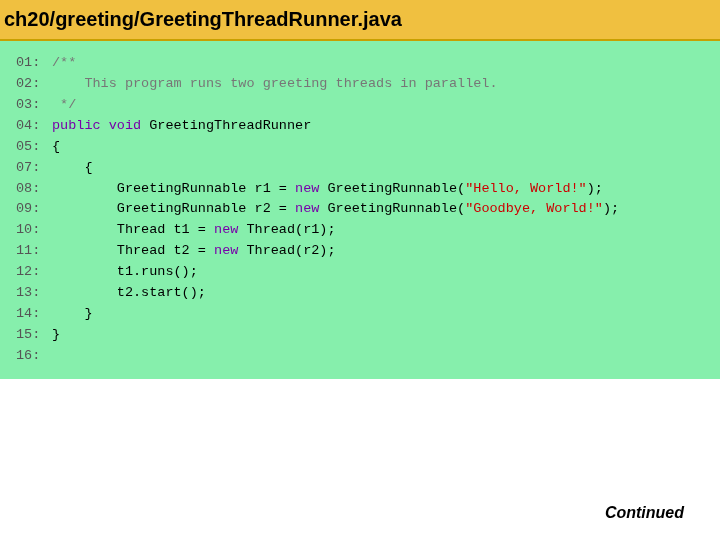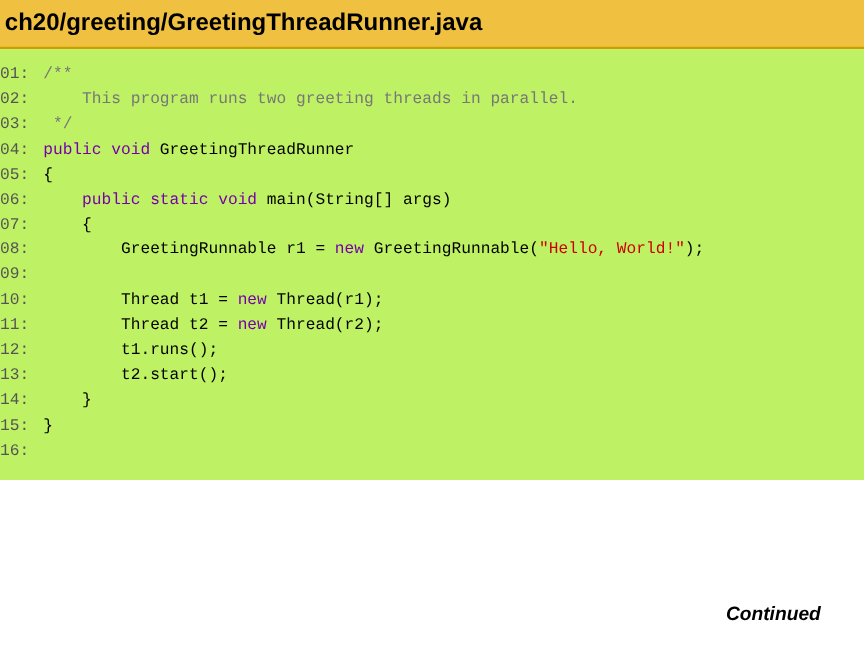--- a/index.html
+++ b/index.html
@@ -23,22 +23,22 @@
     }
 
     .title-bar h1 {
       font-size: 20px;
       font-weight: bold;
       font-family: Arial, sans-serif;
       color: #000000;
     }
 
     .code-area {
-      padding: 12px 0;
-      background: #bef264;
+      padding: 12px 16px;
+      background: #86efac;
     }
 
     .code-line {
       display: flex;
       align-items: baseline;
       line-height: 1.55;
       font-size: 13.5px;
     }
 
     .line-num {
@@ -93,33 +93,30 @@
     </div>
     <div class="code-line">
       <span class="line-num">04:</span>
       <span class="code-content"><span class="kw">public void </span><span class="plain">GreetingThreadRunner</span></span>
     </div>
     <div class="code-line">
       <span class="line-num">05:</span>
       <span class="code-content"><span class="plain">{</span></span>
     </div>
     <div class="code-line">
-      <span class="line-num">06:</span>
-      <span class="code-content"><span class="kw">    public static void </span><span class="plain">main(String[] args)</span></span>
-    </div>
-    <div class="code-line">
       <span class="line-num">07:</span>
       <span class="code-content"><span class="plain">    {</span></span>
     </div>
     <div class="code-line">
       <span class="line-num">08:</span>
       <span class="code-content"><span class="plain">        GreetingRunnable r1 = </span><span class="kw">new </span><span class="plain">GreetingRunnable(</span><span class="str">"Hello, World!"</span><span class="plain">);</span></span>
     </div>
     <div class="code-line">
       <span class="line-num">09:</span>
+      <span class="code-content"><span class="plain">        GreetingRunnable r2 = </span><span class="kw">new </span><span class="plain">GreetingRunnable(</span><span class="str">"Goodbye, World!"</span><span class="plain">);</span></span>
     </div>
     <div class="code-line">
       <span class="line-num">10:</span>
       <span class="code-content"><span class="plain">        Thread t1 = </span><span class="kw">new </span><span class="plain">Thread(r1);</span></span>
     </div>
     <div class="code-line">
       <span class="line-num">11:</span>
       <span class="code-content"><span class="plain">        Thread t2 = </span><span class="kw">new </span><span class="plain">Thread(r2);</span></span>
     </div>
     <div class="code-line">

